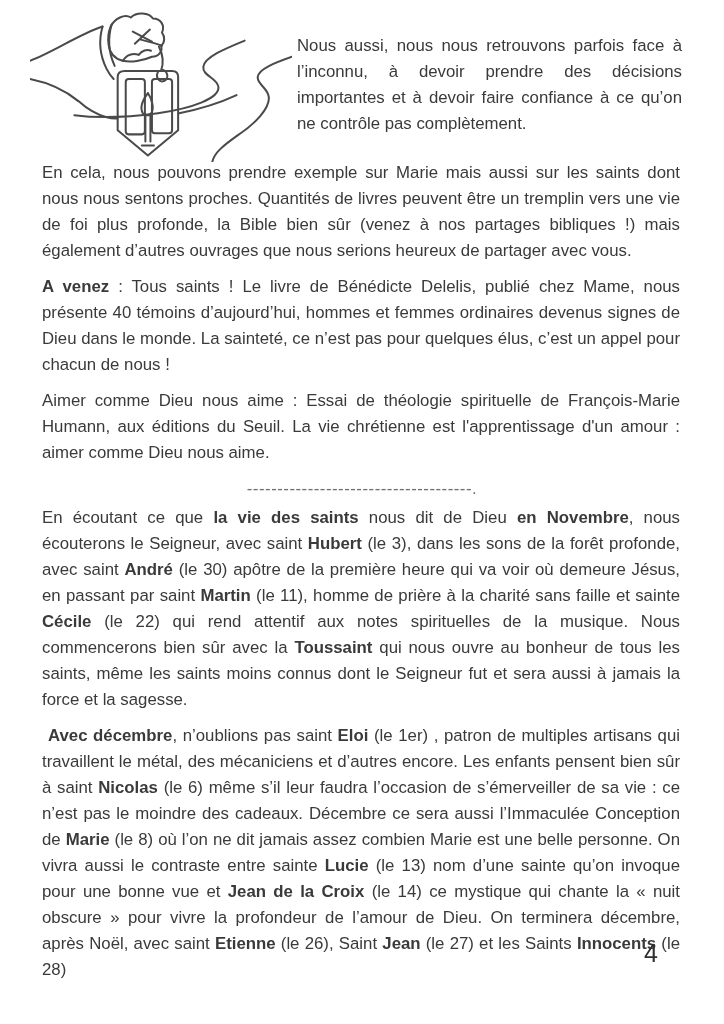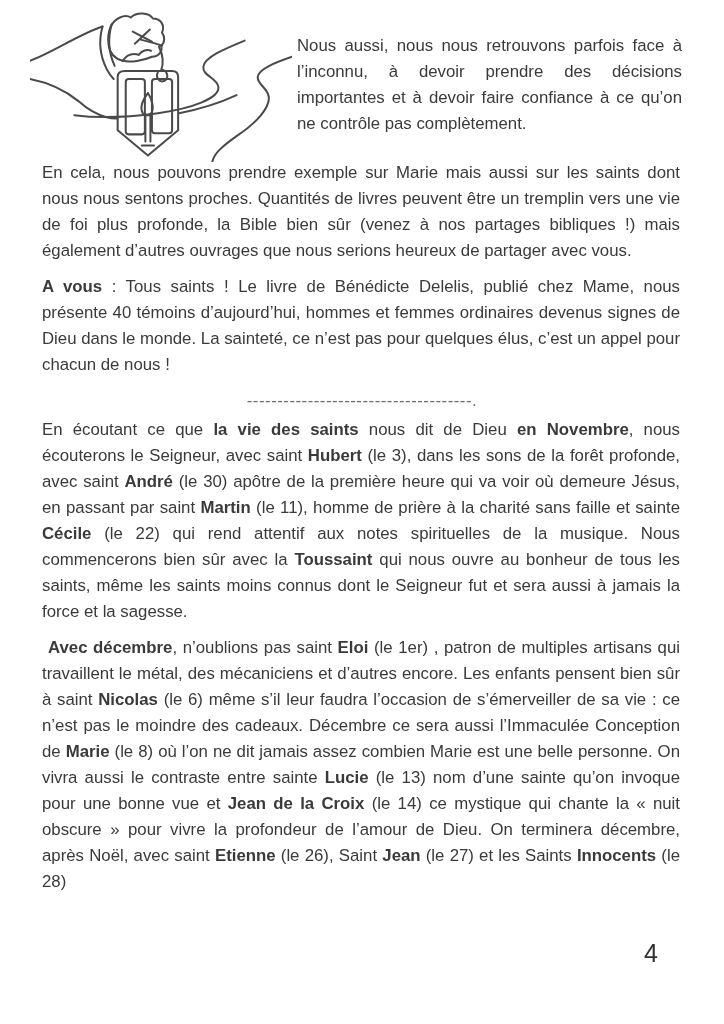--- a/index.html
+++ b/index.html
@@ -79,21 +79,22 @@
     </svg>
   </div>
 
   <div class="content">
     <div class="header">
       <p class="intro"><span>Nous aussi, nous nous retrouvons parfois face à l’inconnu, à devoir prendre des décisions importantes et à devoir faire confiance à ce qu’on ne contrôle pas complètement.</span></p>
     </div>
 
     <div>
         <p class="para"><span>En cela, nous pouvons prendre exemple sur Marie mais aussi sur les saints dont nous nous sentons proches. Quantités de livres peuvent être un tremplin vers une vie de foi plus profonde, la Bible bien sûr (venez à nos partages bibliques !) mais également d’autres ouvrages que nous serions heureux de partager avec vous.</span></p>
-        <p class="para"><b>A vous</b><span> : Tous saints ! Le livre de Bénédicte Delelis, publié chez Mame, nous présente 40 témoins d’aujourd’hui, hommes et femmes ordinaires devenus signes de Dieu dans le monde. La sainteté, ce n’est pas pour quelques élus, c’est un appel pour chacun de nous !</span></p>
+        <p class="para"><b>A venez</b><span> : Tous saints ! Le livre de Bénédicte Delelis, publié chez Mame, nous présente 40 témoins d’aujourd’hui, hommes et femmes ordinaires devenus signes de Dieu dans le monde. La sainteté, ce n’est pas pour quelques élus, c’est un appel pour chacun de nous !</span></p>
+        <p class="para"><span>Aimer comme Dieu nous aime : Essai de théologie spirituelle de François-Marie Humann, aux éditions du Seuil. La vie chrétienne est l'apprentissage d'un amour : aimer comme Dieu nous aime.</span></p>
         <div class="separator">-------------------------------------.</div>
         <p class="para"><span>En écoutant ce que </span><b>la vie des saints</b><span> nous dit de Dieu </span><b>en Novembre</b><span>, nous écouterons le Seigneur, avec saint </span><b>Hubert</b><span> (le 3), dans les sons de la forêt profonde, avec saint </span><b>André</b><span> (le 30) apôtre de la première heure qui va voir où demeure Jésus, en passant par saint </span><b>Martin</b><span> (le 11), homme de prière à la charité sans faille et sainte </span><b>Cécile</b><span> (le 22) qui rend attentif aux notes spirituelles de la musique. Nous commencerons bien sûr avec la </span><b>Toussaint</b><span> qui nous ouvre au bonheur de tous les saints, même les saints moins connus dont le Seigneur fut et sera aussi à jamais la force et la sagesse.</span></p>
         <p class="para indent"><b>Avec décembre</b><span>, n’oublions pas saint </span><b>Eloi</b><span> (le 1er) , patron de multiples artisans qui travaillent le métal, des mécaniciens et d’autres encore. Les enfants pensent bien sûr à saint </span><b>Nicolas</b><span> (le 6) même s’il leur faudra l’occasion de s’émerveiller de sa vie : ce n’est pas le moindre des cadeaux. Décembre ce sera aussi l’Immaculée Conception de </span><b>Marie</b><span> (le 8) où l’on ne dit jamais assez combien Marie est une belle personne. On vivra aussi le contraste entre sainte </span><b>Lucie</b><span> (le 13) nom d’une sainte qu’on invoque pour une bonne vue et </span><b>Jean de la Croix</b><span> (le 14) ce mystique qui chante la « nuit obscure » pour vivre la profondeur de l’amour de Dieu. On terminera décembre, après Noël, avec saint </span><b>Etienne</b><span> (le 26), Saint </span><b>Jean</b><span> (le 27) et les Saints </span><b>Innocents</b><span> (le 28)</span></p>
       </div>
   </div>
 
   <div class="page-number">4</div>
 
 </div>
 

